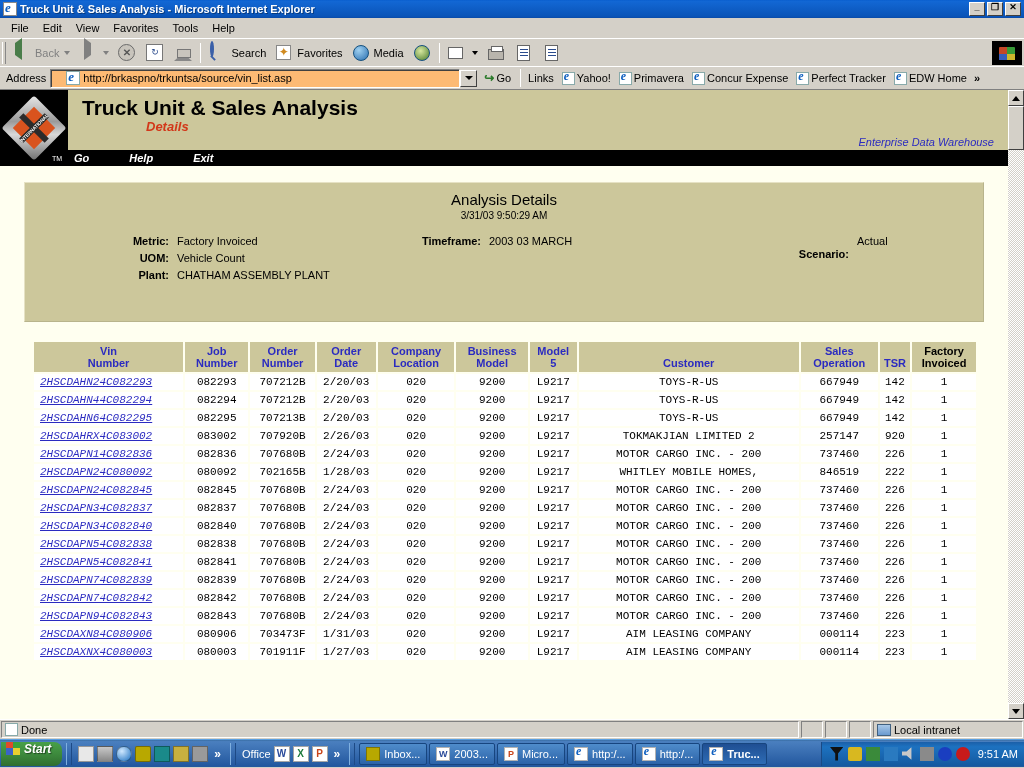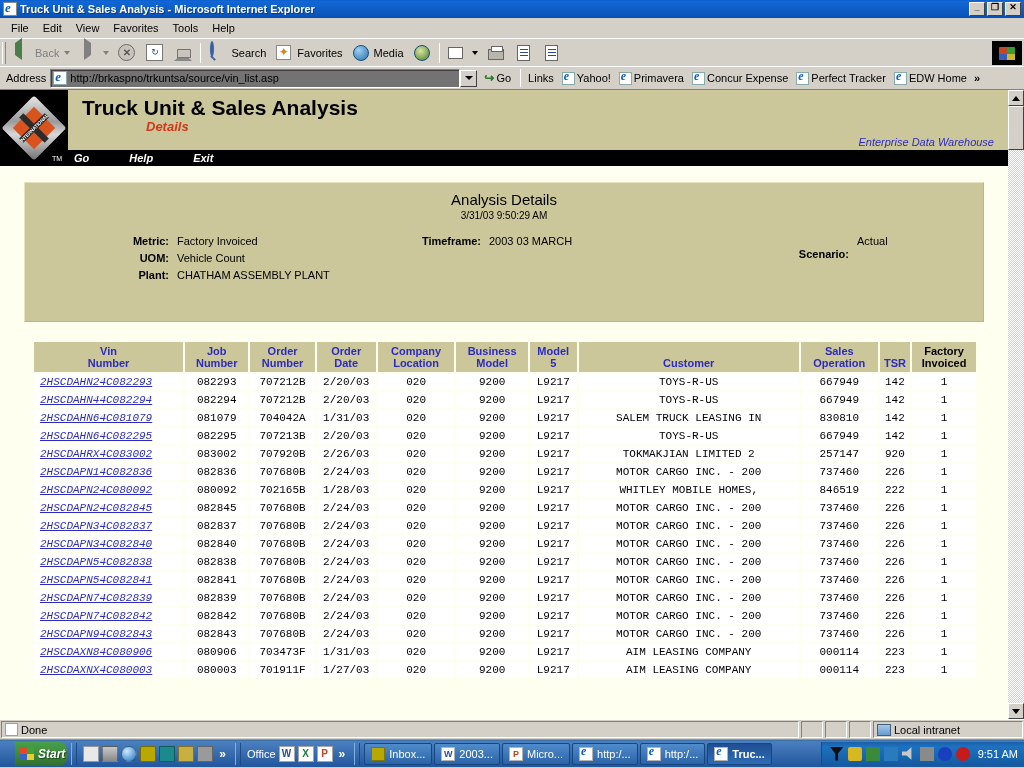--- a/index.html
+++ b/index.html
@@ -136,26 +136,26 @@
   
   #addressbar {
     height: 23px; background: #d4d0c8;
     display: flex; align-items: center;
     border-top: 1px solid #fff;
     padding-left: 2px;
   }
   #addressbar .lbl { padding: 0 4px; font-size: 11px; }
   .addr-input {
     flex: 0 0 410px; height: 19px;
-    background: #737373;
+    background: #fdba74;
     border: 1px solid #808080;
     border-right-color:#fff;border-bottom-color:#fff;
     box-shadow: inset 1px 1px 0 #404040;
     display: flex; align-items: center;
-    padding-left: 2px; position: relative;
+    padding-left: 15px; position: relative;
   }
   .addr-input .ie-mini {
     width: 14px; height: 14px; background:#fff; border:1px solid #8aa;
     margin-right: 3px; flex: 0 0 auto; position: relative;
   }
   .addr-input .ie-mini::after{
     content:"e"; position:absolute; left:1px; top:-3px;
     font-family:"Liberation Serif",serif; font-style:italic;font-weight:bold;
     font-size:13px;color:#1060c0;
   }
@@ -357,22 +357,22 @@
   .netico{width:14px;height:12px;background:linear-gradient(#a8c8e8,#6a9ad0);border:1px solid #406080;}
 
   
   #taskbar {
     height: 28px;
     background: linear-gradient(to bottom,#3a6ea5 0%,#4a7fbf 6%,#23589f 95%);
     display:flex; align-items:center; gap:2px;
     border-top: 1px solid #5a9fe0;
   }
   #startbtn {
-    display:flex;align-items:center;gap:4px;
-    height:24px; margin-left:15px; padding: 0 2px 0 5px;
+    display:flex;gap:4px;
+    height:24px; margin-left:1px; padding: 0 11px 0 5px;
     background: linear-gradient(to bottom,#48a048 0%,#3d8a3d 50%,#2f6e2f 100%);
     border-radius: 0 8px 8px 0;
     color:#fff; font-weight:bold; font-size:12px;
     font-style: italic;
     text-shadow: 1px 1px 1px rgba(0,0,0,.5);
   }
   .flag {
     width:14px;height:13px;
     background:
       linear-gradient(to right,#e04a2a 0 48%, #3aa33a 52% 100%);
@@ -718,33 +718,20 @@
               <td>2/20/03</td>
               <td>020</td>
               <td>9200</td>
               <td>L9217</td>
               <td>TOYS-R-US</td>
               <td>667949</td>
               <td>142</td>
               <td>1</td>
             </tr>
             <tr>
-              <td class="vin"><a href="#">2HSCDAHN64C081079</a></td>
-              <td>081079</td>
-              <td>704042A</td>
-              <td>1/31/03</td>
-              <td>020</td>
-              <td>9200</td>
-              <td>L9217</td>
-              <td>SALEM TRUCK LEASING IN</td>
-              <td>830810</td>
-              <td>142</td>
-              <td>1</td>
-            </tr>
-            <tr>
               <td class="vin"><a href="#">2HSCDAHN64C082295</a></td>
               <td>082295</td>
               <td>707213B</td>
               <td>2/20/03</td>
               <td>020</td>
               <td>9200</td>
               <td>L9217</td>
               <td>TOYS-R-US</td>
               <td>667949</td>
               <td>142</td>

